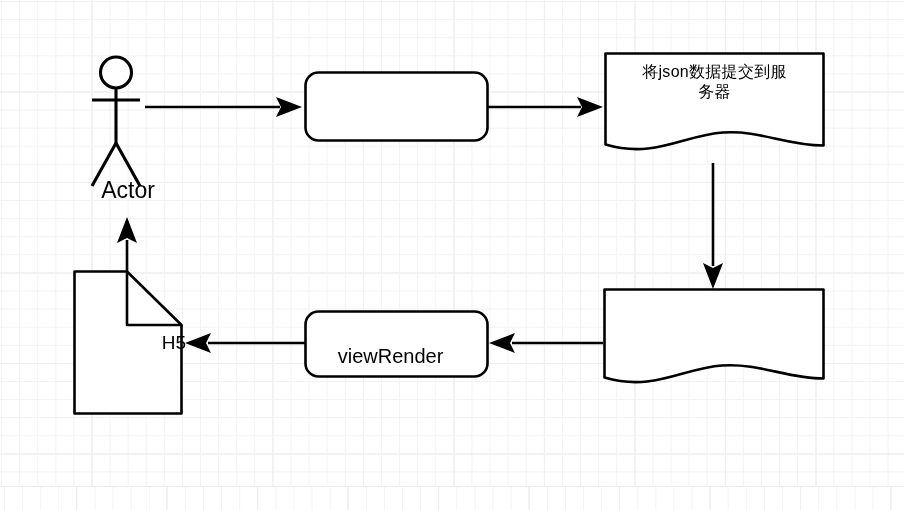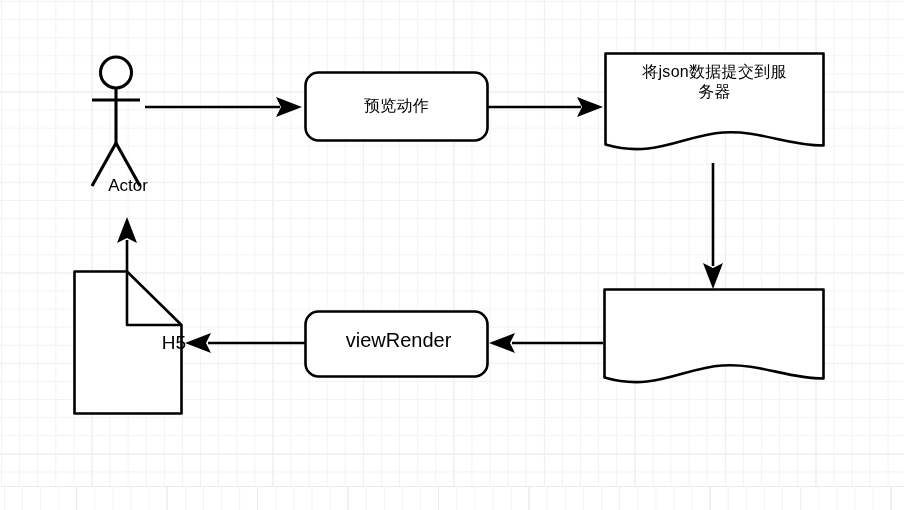--- a/index.html
+++ b/index.html
@@ -98,21 +98,21 @@
   .lbl {
     position: absolute;
     color: #000000;
     text-align: center;
     line-height: 1.22;
     white-space: pre-line;
     user-select: none;
   }
   .lbl-cn { font-size: 16px; letter-spacing: .3px; }
   .lbl-en { font-size: 20px; }
-  .lbl-actor { font-size: 17px; }
+  .lbl-actor { font-size: 23px; }
   .lbl-h5 { font-size: 19px; padding-left: 47px; }
 </style>
 </head>
 <body>
 
 <div id="canvas">
 
   <div class="grid-main"></div>
   <div class="grid-sep"></div>
   <div class="grid-strip"></div>
@@ -173,23 +173,22 @@
 
     <g>
       <line class="wire" x1="127" y1="271" x2="127" y2="240"></line>
       <polygon class="arrowhead" points="127,217 117,243 127,238 137,243"></polygon>
     </g>
 
   </svg>
 
   <div class="lbl lbl-actor" style="left:73px; top:176px; width:110px;">Actor</div>
 
-  <div class="lbl lbl-cn" style="left:305px; top:96px; width:183px;">预览动作</div>
 
   <div class="lbl lbl-cn" style="left:609px; top:62px; width:211px;">将json数据提交到服
 务器</div>
 
 
-  <div class="lbl lbl-en" style="left:305px; top:328px; width:171px;padding-left:8px;">viewRender</div>
+  <div class="lbl lbl-en" style="left:305px; top:344px; width:171px;">viewRender</div>
 
   <div class="lbl lbl-h5" style="left:73px; top:331px; width:108px;">H5</div>
 
 </div>
 
 </body></html>

